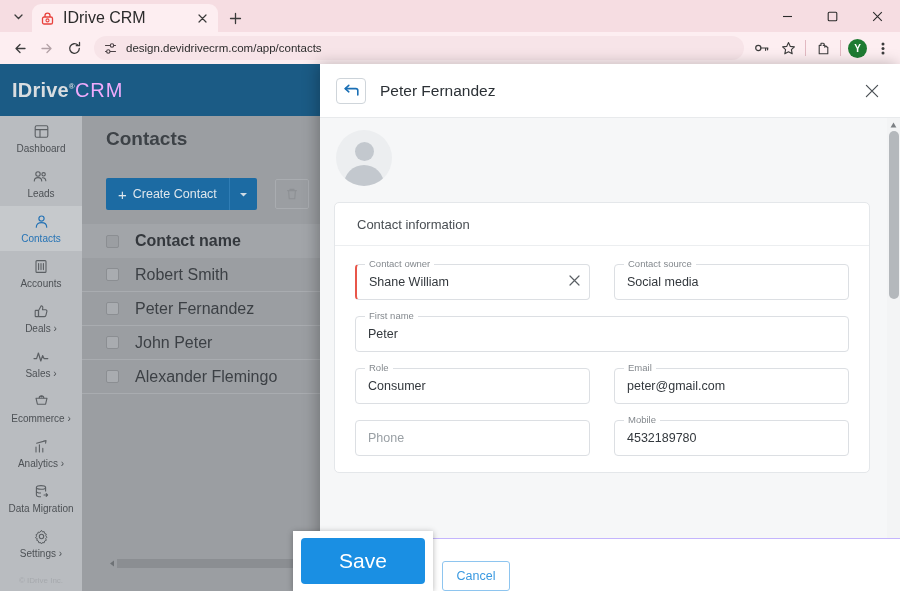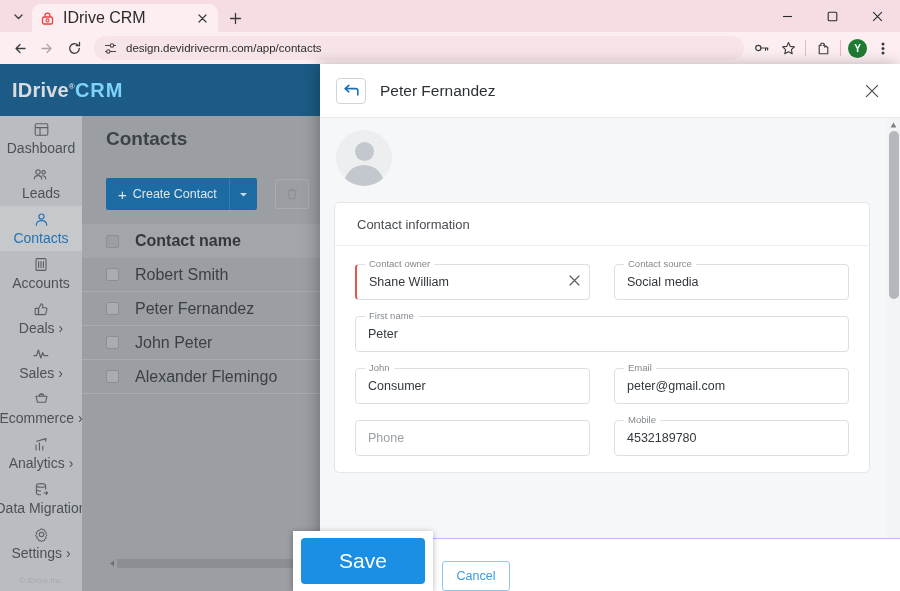--- a/index.html
+++ b/index.html
@@ -75,33 +75,33 @@
   }
 
   
   .app { position:absolute; left:0; top:64px; width:900px; height:527px; background:#fff; }
 
   .brandbar {
     position:absolute; left:0; top:0; width:320px; height:52px;
     background:#1b5b85; display:flex; align-items:center; padding-left:12px;
   }
   .brand-text { font-size:20px; color:#d9dde0; letter-spacing:.2px; font-weight:700; }
-  .brand-text .lite { font-weight:700; color:#7dd3fc; letter-spacing:1px; }
+  .brand-text .lite { font-weight:400; color:#f0abfc; letter-spacing:1px; }
   .brand-reg { font-size:8px; vertical-align:super; }
 
   .sidebar {
     position:absolute; left:0; top:52px; width:82px; height:475px;
     background:#b9bcc0; overflow:hidden;
   }
   .side-item {
     height:45px; display:flex; flex-direction:column; align-items:center;
     justify-content:center; gap:3px;
   }
   .side-item .si-ico { color:#5b5f63; display:flex; align-items:center; justify-content:center; height:16px; }
-  .side-item .si-lbl { font-size:14px; color:#4d5155; white-space:nowrap; }
+  .side-item .si-lbl { font-size:10px; color:#4d5155; white-space:nowrap; }
   .side-item.active { background:#c6c9cc; }
   .side-item.active .si-ico, .side-item.active .si-lbl { color:#2573b5; }
   .side-copy {
     position:absolute; bottom:6px; left:0; width:82px; text-align:center;
     font-size:8px; color:#a6a9ad;
   }
 
   .content {
     position:absolute; left:82px; top:52px; width:818px; height:475px;
     background:#9b9ea2;
@@ -543,21 +543,21 @@
               <div class="field">
                 <label class="flabel">First name</label>
                 <div class="fbox">
                     <span class="fval">Peter</span>
                   </div>
               </div>
             </div>
 
             <div class="frow">
               <div class="field">
-                <label class="flabel">John</label>
+                <label class="flabel">Role</label>
                 <div class="fbox">
                     <span class="fval">Consumer</span>
                   </div>
               </div>
               <div class="field">
                 <label class="flabel">Email</label>
                 <div class="fbox">
                     <span class="fval">peter@gmail.com</span>
                   </div>
               </div>

